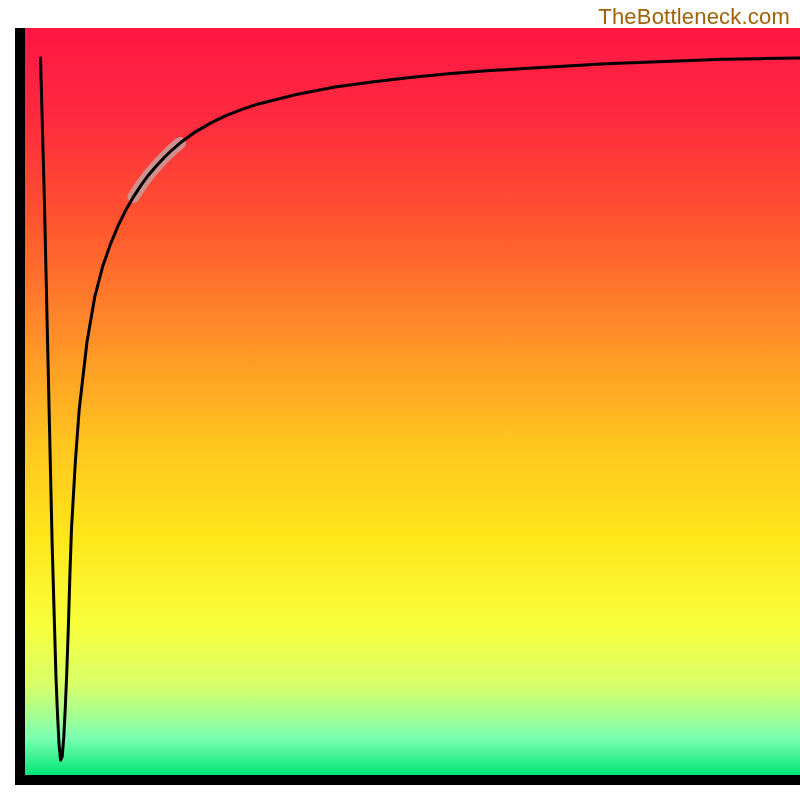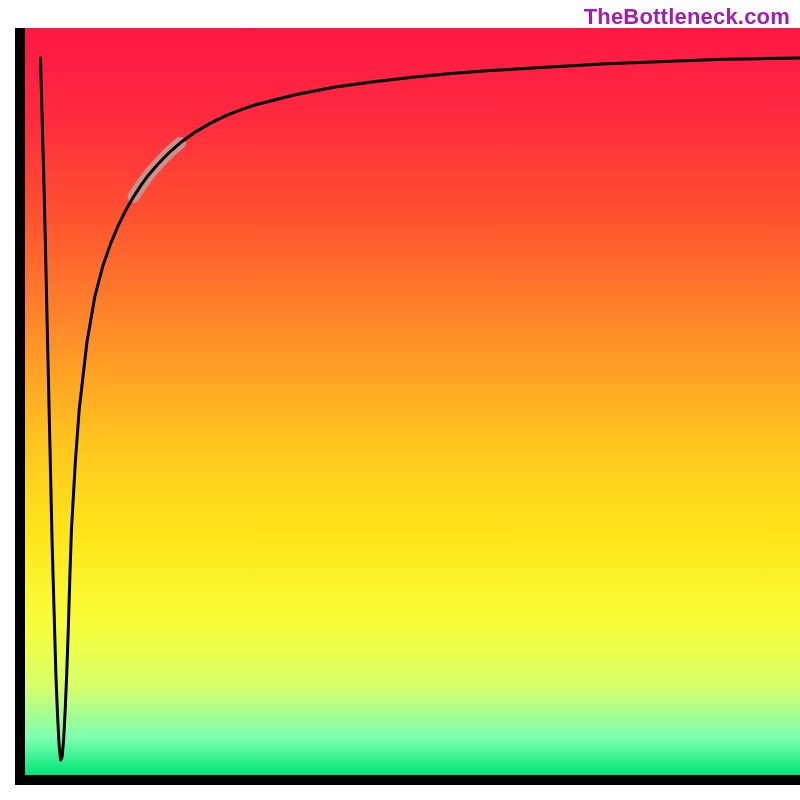--- a/index.html
+++ b/index.html
@@ -14,22 +14,22 @@
     position: relative;
     width: 800px;
     height: 800px;
   }
   .attribution {
     position: absolute;
     top: 4px;
     right: 10px;
     font-family: Arial, Helvetica, sans-serif;
     font-size: 22px;
-    color: #a21caf;
-    font-weight: 700;
+    color: #a16207;
+    font-weight: 400;
     letter-spacing: 0.2px;
     text-align: right;
   }
   svg.plot {
     position: absolute;
     left: 0;
     top: 0;
     width: 800px;
     height: 800px;
   }

